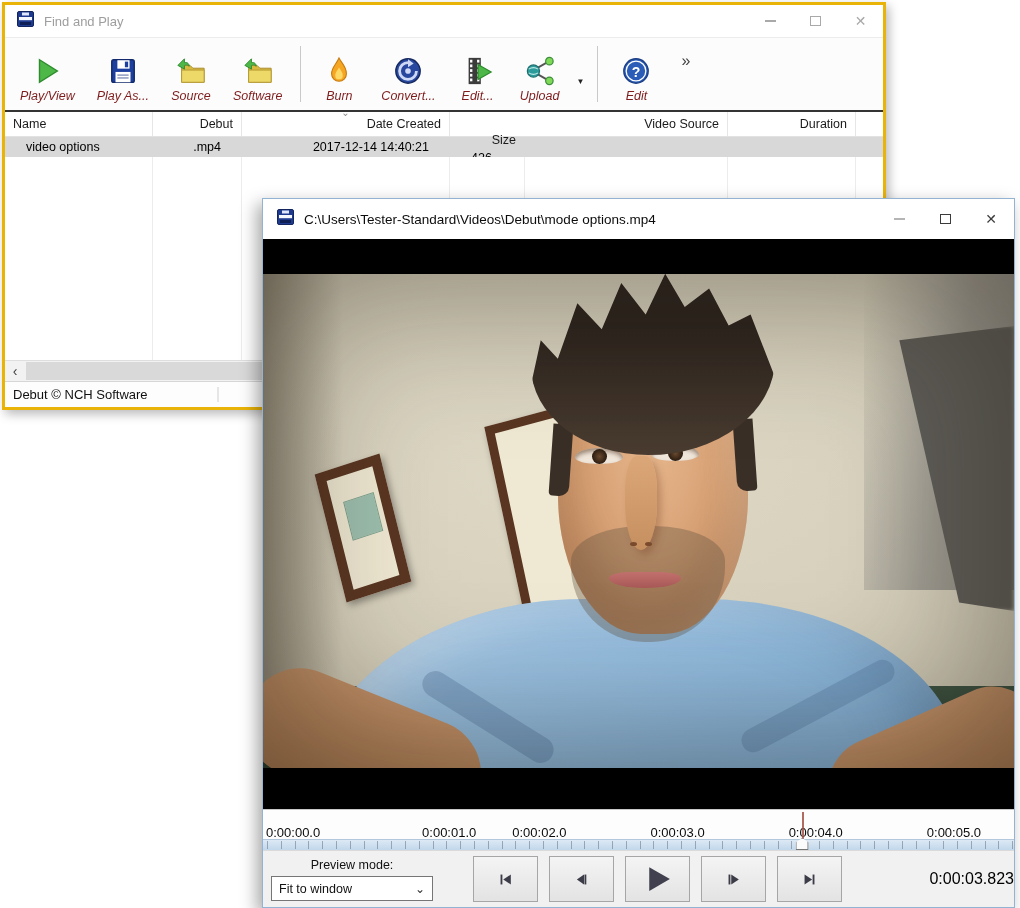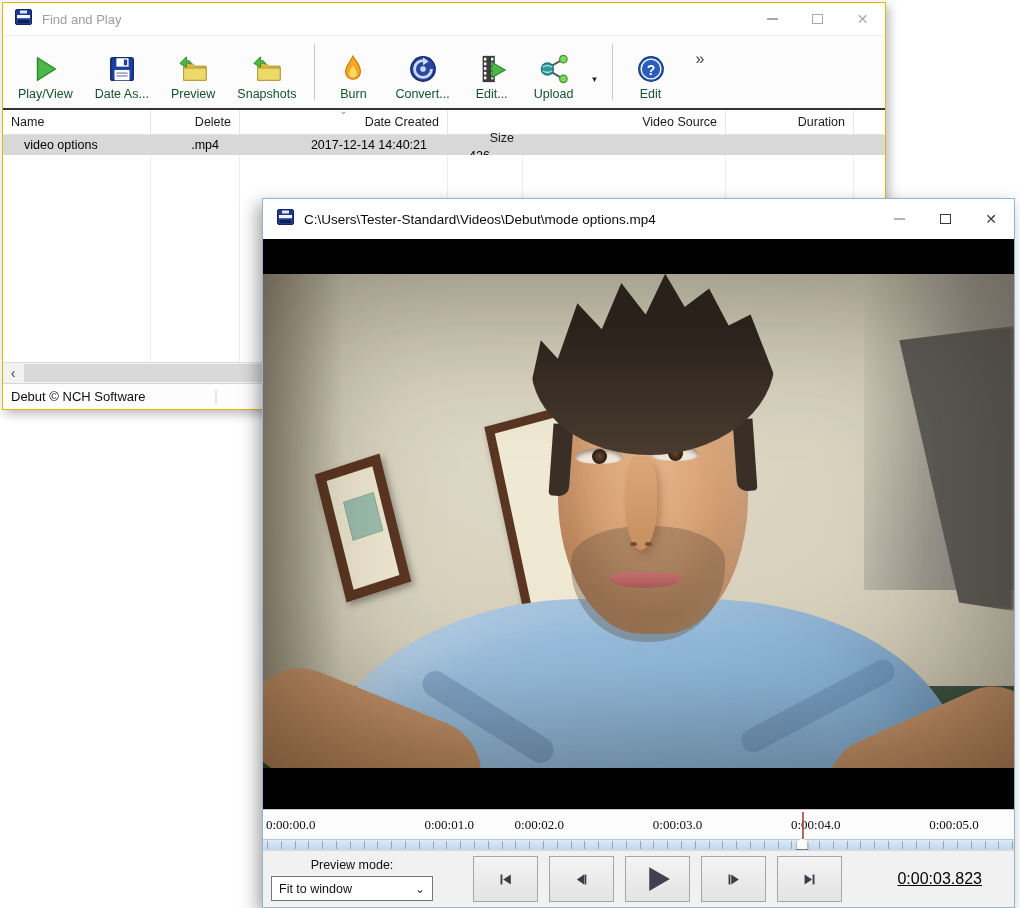--- a/index.html
+++ b/index.html
@@ -1,39 +1,39 @@
 <!DOCTYPE html>
 <html><head>
 <meta charset="utf-8">
 <style>
   * { margin:0; padding:0; box-sizing:border-box; }
   html,body { width:1020px; height:908px; background:#ffffff; font-family:"Liberation Sans", sans-serif; overflow:hidden; }
   .stage { position:relative; width:1020px; height:908px; }
 
   
   .fp-window { position:absolute; left:2px; top:2px; width:884px; height:408px;
-    background:#fff; border:1px solid #eab308; box-shadow:3px 4px 10px rgba(0,0,0,.28);
+    background:#fff; border:3px solid #eab308; box-shadow:3px 4px 10px rgba(0,0,0,.28);
     display:flex; flex-direction:column; }
   .fp-title { height:33px; display:flex; align-items:center; padding-left:12px;
     background:#fff; border-bottom:1px solid #ececec; flex:0 0 auto; }
   .fp-title .ttl { margin-left:10px; font-size:13px; color:#9e9e9e; }
   .winbtns { margin-left:auto; display:flex; height:100%; }
   .wbtn { width:45px; height:100%; display:flex; align-items:center; justify-content:center; }
   .fp-window .wbtn { color:#a9a9a9; }
   .pl-window .wbtn { color:#3b3b3b; }
   .min-dash { width:11px; height:2px; background:currentColor; }
   .max-box { width:11px; height:10px; border:1.5px solid currentColor; }
   .close-x { font-size:14px; line-height:1; }
 
   .fp-toolbar { height:72px; display:flex; align-items:stretch; padding-left:4px;
     background:#fcfcfc; flex:0 0 auto; }
   .tbtn { display:flex; flex-direction:column; align-items:center; justify-content:flex-end;
     padding:7px 11px 7px; min-width:62px; cursor:default; }
   .tbtn .ticon { height:32px; display:flex; align-items:flex-end; }
-  .tbtn .tlabel { font-size:12.5px; color:#14532d; margin-top:3px; white-space:nowrap; }
+  .tbtn .tlabel { font-size:12.5px; color:#7f1d1d; margin-top:3px; white-space:nowrap;font-style:italic; }
   .tsep { width:1px; background:#c9c9c9; margin:8px 7px; }
   .drop-arrow { align-self:center; font-size:8px; color:#222; padding:4px 6px; margin-top:14px; }
   .overflow { align-self:flex-start; margin-top:14px; margin-left:6px; font-size:16px; color:#444; padding:0 8px; }
   .fp-darkline { height:2px; background:#343434; flex:0 0 auto; }
 
   .fp-header { height:25px; display:flex; border-bottom:1px solid #e2e2e2; position:relative;
     background:#fff; flex:0 0 auto; font-size:12.5px; color:#1a1a1a; }
   .hc { display:flex; align-items:center; padding:0 8px; border-right:1px solid #e6e6e6; }
   .c0 { width:148px;text-align:center; } .c1 { width:89px; justify-content:flex-end; }
   .c2 { width:208px; justify-content:flex-end; position:relative; }
@@ -124,21 +124,21 @@
   .hair { position:absolute; left:268px; top:-4px; width:244px; height:185px;
     background:linear-gradient(#2c241e 30%, #4a3c30); border-radius:0 0 52% 48%;
     clip-path:polygon(0% 62%, 4% 38%, 11% 48%, 19% 18%, 29% 32%, 37% 7%, 47% 24%, 55% 2%, 63% 20%, 73% 10%, 81% 30%, 90% 24%, 100% 58%, 100% 100%, 0% 100%); }
   .sideburn { position:absolute; width:20px; height:72px; background:#3a2f26; }
   .sb-left { left:288px; top:150px; border-radius:0 0 10px 4px; transform:rotate(4deg); }
   .sb-right { left:472px; top:145px; border-radius:0 0 4px 10px; transform:rotate(-4deg); }
 
   
   .ruler { height:30px; background:#fdfdfd; border-top:1px solid #c9c9c9; position:relative;
     font-size:13px; color:#0a0a0a; flex:0 0 auto; }
-  .rlab { position:absolute; top:7px; white-space:nowrap;font-family:Liberation Serif, serif; }
+  .rlab { position:absolute; top:15px; white-space:nowrap; }
   .rl0 { left:3px; } .rl1 { left:18.4%; transform:translateX(-50%);margin-left:48px; }
   .rl2 { left:36.8%; transform:translateX(-50%); } .rl3 { left:55.2%; transform:translateX(-50%); }
   .rl4 { left:73.6%; transform:translateX(-50%); } .rl5 { left:92%; transform:translateX(-50%); }
   .playline { position:absolute; top:2px; bottom:0; width:1.5px; background:#a35247; opacity:.85; }
   .tickstrip { height:11px; background:linear-gradient(#dde9f5, #c1d7eb); border-top:1px solid #b3c8dd;
     position:relative; flex:0 0 auto; }
   .ticks { position:absolute; inset:1px 0 1px 4px;
     background:repeating-linear-gradient(to right, rgba(100,115,135,.55) 0 1px, transparent 1px 13.8px); }
   .playhead { position:absolute; top:-2px; width:13px; height:12px; transform:translateX(-50%);
     background:#fbfbfb; border:1px solid #767676;
@@ -148,21 +148,21 @@
   .controls { height:57px; background:#f1f1f1; border-top:1px solid #dadada;
     display:flex; align-items:center; flex:0 0 auto; }
   .preview-group { display:flex; flex-direction:column; margin-left:8px; width:162px; }
   .preview-label { text-align:center; font-size:12.5px; color:#111; margin:1px 0 4px; }
   .selectbox { height:25px; border:1px solid #767676; background:#fff; display:flex;
     align-items:center; padding:0 7px; font-size:12.5px; color:#111; }
   .selectbox .chev { margin-left:auto; font-size:12px; color:#333; }
   .transport { display:flex; gap:11px; margin-left:40px; }
   .pbtn { width:65px; height:46px; background:linear-gradient(#f4f4f4, #e3e3e3);
     border:1px solid #a6a6a6; display:flex; align-items:center; justify-content:center; }
-  .timedisp { margin-left:auto; margin-right:32px; font-size:16px; color:#000;text-decoration:underline; }
+  .timedisp { margin-left:auto; margin-right:0; font-size:16px; color:#000; }
 </style>
 </head>
 <body>
 
 <div class="stage">
 
   <div class="fp-window">
     <div class="fp-title">
       <span>
         <svg width="17" height="16" viewBox="0 0 17 16">
@@ -199,41 +199,41 @@
         <span class="ticon">
           <svg width="30" height="30" viewBox="0 0 32 32">
               <rect x="4" y="4" width="24" height="24" rx="2" fill="#1d3f9e" stroke="#122a6b" stroke-width="1.5"></rect>
               <rect x="10" y="4.5" width="13" height="9" fill="#fff"></rect>
               <rect x="18" y="6" width="3.5" height="6" fill="#1d3f9e"></rect>
               <rect x="8" y="17" width="16" height="11" fill="#fff"></rect>
               <rect x="10" y="19.5" width="12" height="1.8" fill="#9aa7c6"></rect>
               <rect x="10" y="22.5" width="12" height="1.8" fill="#9aa7c6"></rect>
             </svg>
         </span>
-        <span class="tlabel">Date As...</span>
+        <span class="tlabel">Play As...</span>
       </div>
       <div class="tbtn">
         <span class="ticon">
           <svg width="32" height="30" viewBox="0 0 34 32">
               <path d="M7 10 h9 l3 3 h12 v15 H7 Z" fill="#d9b93e" stroke="#a8892a"></path>
               <path d="M7 15 h24 v13 H7 Z" fill="#edd968" stroke="#b59a35"></path>
               <path d="M3 10 L10 3 L10 7 C14 6.5 15 9 15 11 C12.5 8.5 10.5 9.5 10 10.5 L10 14 Z" fill="#4db848" stroke="#2e8b2e" stroke-width="1"></path>
             </svg>
         </span>
-        <span class="tlabel">Preview</span>
+        <span class="tlabel">Source</span>
       </div>
       <div class="tbtn">
         <span class="ticon">
           <svg width="32" height="30" viewBox="0 0 34 32">
               <path d="M7 10 h9 l3 3 h12 v15 H7 Z" fill="#d9b93e" stroke="#a8892a"></path>
               <path d="M7 15 h24 v13 H7 Z" fill="#edd968" stroke="#b59a35"></path>
               <path d="M3 10 L10 3 L10 7 C14 6.5 15 9 15 11 C12.5 8.5 10.5 9.5 10 10.5 L10 14 Z" fill="#4db848" stroke="#2e8b2e" stroke-width="1"></path>
             </svg>
         </span>
-        <span class="tlabel">Snapshots</span>
+        <span class="tlabel">Software</span>
       </div>
 
       <div class="tsep"></div>
 
       <div class="tbtn">
         <span class="ticon">
           <svg width="26" height="30" viewBox="0 0 28 32">
               <path d="M14 2 C17 8 22 11 22 19 a8 8 0 0 1 -16 0 C6 12 11 9 14 2 Z" fill="#f5a623" stroke="#c97c0e" stroke-width="1.2"></path>
               <path d="M14 12 C16 16 18 17 18 21 a4 4 0 0 1 -8 0 C10 17 12.5 15.5 14 12 Z" fill="#ffd966"></path>
             </svg>
@@ -297,21 +297,21 @@
         </span>
         <span class="tlabel">Edit</span>
       </div>
       <div class="overflow">»</div>
     </div>
 
     <div class="fp-darkline"></div>
 
     <div class="fp-header">
       <div class="hc c0">Name</div>
-      <div class="hc c1">Delete</div>
+      <div class="hc c1">Debut</div>
       <div class="hc c2">
         <span class="sortchev">⌄</span>
         <span>Date Created</span>
       </div>
       <div class="hc c3">Size</div>
       <div class="hc c4">Video Source</div>
       <div class="hc c5">Duration</div>
       <div class="hc cfill"></div>
     </div>
 

